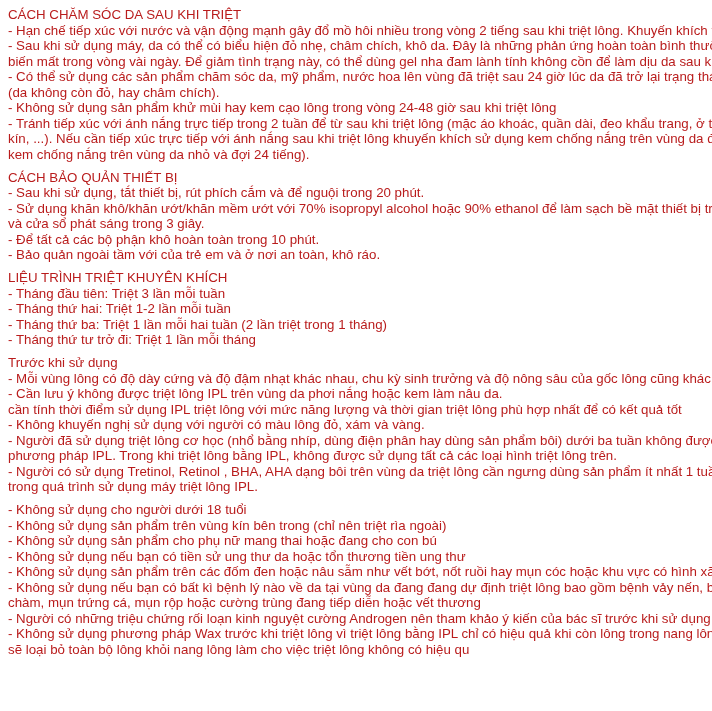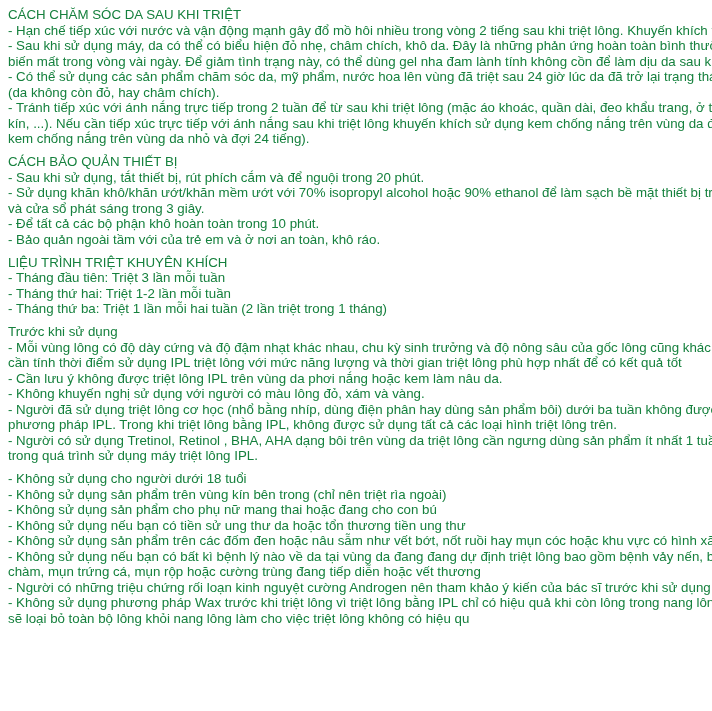--- a/index.html
+++ b/index.html
@@ -23,54 +23,56 @@
   .sec + .sec { margin-top: 7.5px; }
   .line {
     white-space: nowrap;
     letter-spacing: 0;
   }
   .heading {  }
 </style>
 </head>
 <body style="background: rgb(255, 255, 255);">
 
-<div id="doc" style="color: #15803d;">
+<div id="doc" style="color: #b91c1c;">
   <section class="sec">
     <div class="line heading">CÁCH CHĂM SÓC DA SAU KHI TRIỆT</div>
   <div class="line">- Hạn chế tiếp xúc với nước và vận động mạnh gây đổ mồ hôi nhiều trong vòng 2 tiếng sau khi triệt lông. Khuyến khích tắm trước</div>
       <div class="line">- Sau khi sử dụng máy, da có thể có biểu hiện đỏ nhẹ, châm chích, khô da. Đây là những phản ứng hoàn toàn bình thường và sẽ</div>
       <div class="line">biến mất trong vòng vài ngày. Để giảm tình trạng này, có thể dùng gel nha đam lành tính không cồn để làm dịu da sau khi triệt.</div>
       <div class="line">- Có thể sử dụng các sản phẩm chăm sóc da, mỹ phẩm, nước hoa lên vùng đã triệt sau 24 giờ lúc da đã trở lại trạng thái ban đầu</div>
       <div class="line">(da không còn đỏ, hay châm chích).</div>
+      <div class="line">- Không sử dụng sản phẩm khử mùi hay kem cạo lông trong vòng 24-48 giờ sau khi triệt lông</div>
       <div class="line">- Tránh tiếp xúc với ánh nắng trực tiếp trong 2 tuần để từ sau khi triệt lông (mặc áo khoác, quần dài, đeo khẩu trang, ở trong phòng</div>
       <div class="line">kín, ...). Nếu cần tiếp xúc trực tiếp với ánh nắng sau khi triệt lông khuyến khích sử dụng kem chống nắng trên vùng da đã triệt (Test</div>
       <div class="line">kem chống nắng trên vùng da nhỏ và đợi 24 tiếng).</div>
     </section>
 
   <section class="sec">
     <div class="line heading">CÁCH BẢO QUẢN THIẾT BỊ</div>
   <div class="line">- Sau khi sử dụng, tắt thiết bị, rút phích cắm và để nguội trong 20 phút.</div>
       <div class="line">- Sử dụng khăn khô/khăn ướt/khăn mềm ướt với 70% isopropyl alcohol hoặc 90% ethanol để làm sạch bề mặt thiết bị trong 15 giây</div>
       <div class="line">và cửa sổ phát sáng trong 3 giây.</div>
       <div class="line">- Để tất cả các bộ phận khô hoàn toàn trong 10 phút.</div>
       <div class="line">- Bảo quản ngoài tầm với của trẻ em và ở nơi an toàn, khô ráo.</div>
     </section>
 
   <section class="sec">
     <div class="line heading">LIỆU TRÌNH TRIỆT KHUYÊN KHÍCH</div>
   <div class="line">- Tháng đầu tiên: Triệt 3 lần mỗi tuần</div>
       <div class="line">- Tháng thứ hai: Triệt 1-2 lần mỗi tuần</div>
       <div class="line">- Tháng thứ ba: Triệt 1 lần mỗi hai tuần (2 lần triệt trong 1 tháng)</div>
+      <div class="line">- Tháng thứ tư trở đi: Triệt 1 lần mỗi tháng</div>
     </section>
 
   <section class="sec">
     <div class="line heading">Trước khi sử dụng</div>
   <div class="line">- Mỗi vùng lông có độ dày cứng và độ đậm nhạt khác nhau, chu kỳ sinh trưởng và độ nông sâu của gốc lông cũng khác nhau nên</div>
+      <div class="line">- Cần lưu ý không được triệt lông IPL trên vùng da phơi nắng hoặc kem làm nâu da.</div>
       <div class="line">cần tính thời điểm sử dụng IPL triệt lông với mức năng lượng và thời gian triệt lông phù hợp nhất để có kết quả tốt</div>
-      <div class="line">- Cần lưu ý không được triệt lông IPL trên vùng da phơi nắng hoặc kem làm nâu da.</div>
       <div class="line">- Không khuyến nghị sử dụng với người có màu lông đỏ, xám và vàng.</div>
       <div class="line">- Người đã sử dụng triệt lông cơ học (nhổ bằng nhíp, dùng điện phân hay dùng sản phẩm bôi) dưới ba tuần không được dùng</div>
       <div class="line">phương pháp IPL. Trong khi triệt lông bằng IPL, không được sử dụng tất cả các loại hình triệt lông trên.</div>
       <div class="line">- Người có sử dụng Tretinol, Retinol , BHA, AHA dạng bôi trên vùng da triệt lông cần ngưng dùng sản phẩm ít nhất 1 tuần trước và</div>
       <div class="line">trong quá trình sử dụng máy triệt lông IPL.</div>
     </section>
 
   <section class="sec">
   <div class="line">- Không sử dụng cho người dưới 18 tuổi</div>
       <div class="line">- Không sử dụng sản phẩm trên vùng kín bên trong (chỉ nên triệt rìa ngoài)</div>

